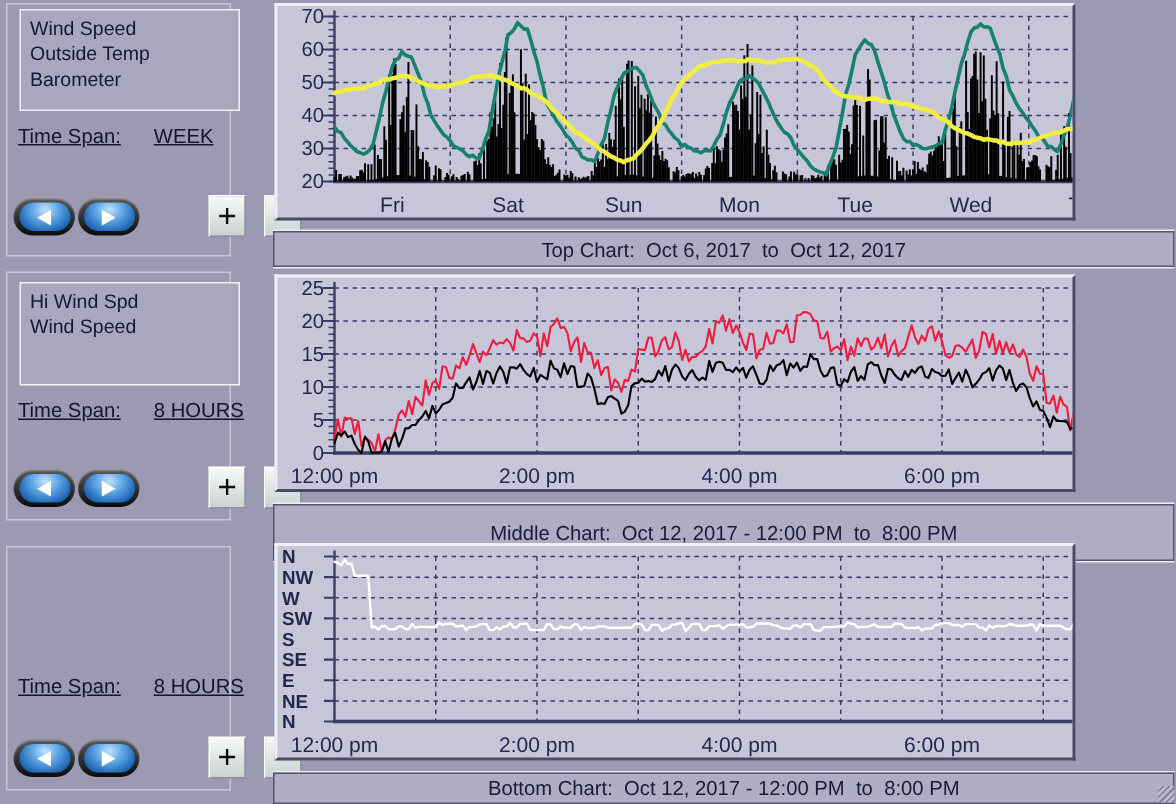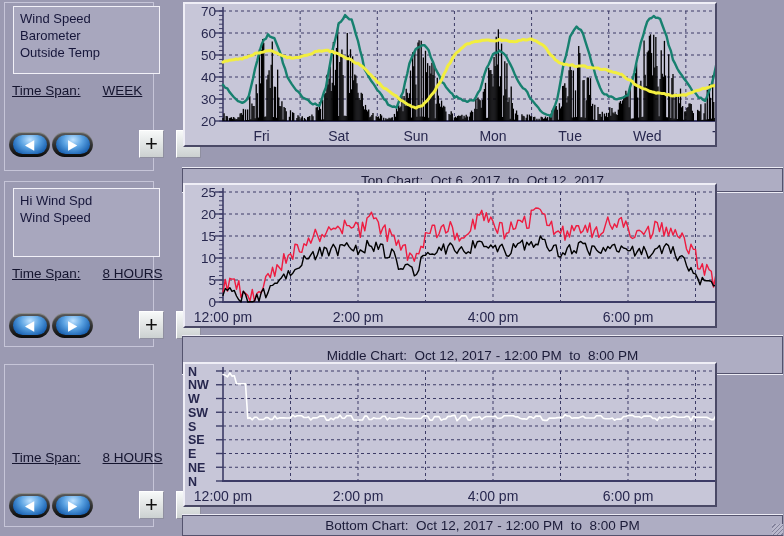--- a/index.html
+++ b/index.html
@@ -33,22 +33,22 @@
            box-shadow:0 -1px 0 #eeedf6,0 1px 0 #eeedf6;}
   .grip{position:absolute;right:1px;bottom:1px;width:11px;height:11px;
         background:repeating-linear-gradient(135deg,#b9b8cc 0 2px,#83829c 2px 3px);}
 </style>
 </head>
 <body>
 
 <div class="group" style="top:2px;height:169px;">
   <div class="listbox" style="top:3px;height:68px;">
     <div class="opt">Wind Speed</div>
+    <div class="opt">Outside Temp</div>
     <div class="opt">Barometer</div>
-    <div class="opt">Outside Temp</div>
   </div>
   <div class="tspan" style="top:80px;"><span>Time Span:</span><span style="display:inline-block;width:22px;"></span><span>WEEK</span></div>
   <div class="btnrow" style="top:127px;">
     <div class="oval-btn">
         <div class="blue">
           <span class="glyph">◀</span>
         </div>
       </div>
     <div class="oval-btn">
         <div class="blue">
@@ -611,21 +611,21 @@
       <line x1="558.7142857142865" y1="117" x2="558.7142857142865" y2="81.64806081553083" stroke="#000000" stroke-width="1.3"></line>
       <line x1="559.785714285715" y1="117" x2="559.785714285715" y2="66.01846414525207" stroke="#000000" stroke-width="1.3"></line>
       <line x1="560.8571428571437" y1="117" x2="560.8571428571437" y2="68.31515743341447" stroke="#000000" stroke-width="1.3"></line>
       <line x1="561.9285714285722" y1="117" x2="561.9285714285722" y2="68.19847186387213" stroke="#000000" stroke-width="1.3"></line>
       <line x1="563.0000000000009" y1="117" x2="563.0000000000009" y2="89.42017381727796" stroke="#000000" stroke-width="1.3"></line>
       <line x1="564.0714285714295" y1="117" x2="564.0714285714295" y2="114.6900000000001" stroke="#000000" stroke-width="1.3"></line>
       <polyline points="38.0,80.8 40.1,83.6 42.3,84.3 44.4,87.9 46.6,90.5 48.7,93.0 50.9,95.1 53.0,97.1 55.1,97.8 57.3,98.8 59.4,97.8 61.6,95.8 63.7,92.2 65.9,83.2 68.0,74.5 70.1,64.5 72.3,56.6 74.4,48.0 76.6,40.5 78.7,35.9 80.9,34.7 83.0,30.3 85.1,32.7 87.3,33.5 89.4,34.2 91.6,39.8 93.7,45.0 95.9,50.4 98.0,59.4 100.1,64.7 102.3,72.9 104.4,76.4 106.6,79.9 108.7,82.9 110.9,85.9 113.0,87.4 115.1,89.8 117.3,93.2 119.4,94.3 121.6,95.3 123.7,96.6 125.9,99.1 128.0,100.4 130.1,99.5 132.3,101.2 134.4,101.8 136.6,95.8 138.7,88.8 140.9,83.5 143.0,71.1 145.1,59.5 147.3,46.9 149.4,38.7 151.6,29.9 153.7,19.2 155.9,17.7 158.0,15.1 160.1,11.1 162.3,13.3 164.4,15.4 166.6,15.4 168.7,22.1 170.9,30.4 173.0,37.0 175.1,46.2 177.3,54.4 179.4,65.1 181.6,68.5 183.7,72.6 185.9,76.5 188.0,79.2 190.1,82.4 192.3,86.0 194.4,88.0 196.6,90.9 198.7,94.9 200.9,96.4 203.0,100.6 205.1,101.6 207.3,102.7 209.4,102.5 211.6,103.7 213.7,98.0 215.9,92.4 218.0,88.3 220.1,78.1 222.3,69.5 224.4,59.5 226.6,54.1 228.7,49.4 230.9,44.9 233.0,43.6 235.1,42.7 237.3,41.2 239.4,41.1 241.6,43.6 243.7,46.3 245.9,53.6 248.0,58.0 250.1,64.0 252.3,68.1 254.4,71.8 256.6,77.9 258.7,79.2 260.9,82.9 263.0,85.5 265.1,88.1 267.3,89.8 269.4,93.7 271.6,92.3 273.7,94.2 275.9,94.8 278.0,96.6 280.1,96.7 282.3,97.9 284.4,96.4 286.6,96.3 288.7,96.6 290.9,93.1 293.0,88.7 295.1,85.9 297.3,78.3 299.4,70.4 301.6,64.2 303.7,60.5 305.9,55.2 308.0,50.3 310.1,48.7 312.3,48.8 314.4,46.5 316.6,48.1 318.7,49.5 320.9,51.8 323.0,56.0 325.1,59.9 327.3,64.3 329.4,69.4 331.6,74.2 333.7,78.2 335.9,81.5 338.0,84.2 340.1,85.3 342.3,88.0 344.4,93.1 346.6,95.8 348.7,98.2 350.9,100.9 353.0,103.2 355.1,106.3 357.3,108.5 359.4,109.7 361.6,110.6 363.7,111.1 365.9,112.5 368.0,106.0 370.1,101.1 372.3,94.8 374.4,83.8 376.6,71.5 378.7,59.1 380.9,52.0 383.0,42.8 385.1,32.6 387.3,28.9 389.4,25.4 391.6,22.6 393.7,24.9 395.9,25.8 398.0,29.6 400.1,36.7 402.3,43.7 404.4,50.2 406.6,58.6 408.7,64.5 410.9,72.9 413.0,78.3 415.1,83.7 417.3,88.3 419.4,90.4 421.6,90.4 423.7,92.6 425.9,92.4 428.0,93.4 430.1,95.0 432.3,95.2 434.4,94.5 436.6,94.0 438.7,93.4 440.9,91.7 443.0,91.4 445.1,82.8 447.3,76.2 449.4,68.3 451.6,57.5 453.7,48.3 455.9,38.3 458.0,32.2 460.1,24.2 462.3,17.4 464.4,14.7 466.6,14.0 468.7,12.0 470.9,13.9 473.0,13.8 475.1,14.8 477.3,21.0 479.4,26.7 481.6,32.3 483.7,41.4 485.9,46.9 488.0,55.9 490.1,59.7 492.3,64.5 494.4,68.1 496.6,70.9 498.7,74.2 500.9,76.9 503.0,80.0 505.1,83.0 507.3,86.8 509.4,87.6 511.6,90.6 513.7,93.7 515.9,93.7 518.0,95.8 520.1,97.1 522.3,91.9 524.4,86.0 526.6,80.7 528.7,72.4 530.9,62.2 533.0,51.5 535.1,44.3 537.3,38.1 539.4,30.2 541.6,28.1 543.7,26.7 545.9,23.6 548.0,26.6 550.1,27.5 552.3,28.0 554.4,32.2 556.6,35.6 558.7,40.4 560.9,41.2 563.0,43.3 565.1,46.6" fill="none" stroke="#17806f" stroke-width="2.4" stroke-linejoin="round" stroke-linecap="round"></polyline>
       <polyline points="38.0,58.1 40.1,57.1 42.3,57.1 44.4,56.2 46.6,56.0 48.7,55.8 50.9,55.0 53.0,55.4 55.1,54.7 57.3,54.9 59.4,53.5 61.6,53.4 63.7,52.0 65.9,51.7 68.0,51.1 70.1,49.3 72.3,48.9 74.4,49.0 76.6,48.2 78.7,47.9 80.9,46.9 83.0,46.7 85.1,46.6 87.3,47.0 89.4,48.3 91.6,48.9 93.7,50.1 95.9,51.0 98.0,52.0 100.1,52.4 102.3,53.7 104.4,53.1 106.6,54.2 108.7,54.0 110.9,53.4 113.0,53.6 115.1,53.0 117.3,52.1 119.4,51.5 121.6,51.3 123.7,50.6 125.9,50.1 128.0,49.1 130.1,47.4 132.3,47.2 134.4,46.7 136.6,47.2 138.7,46.7 140.9,46.2 143.0,46.3 145.1,47.7 147.3,47.2 149.4,49.0 151.6,49.1 153.7,49.9 155.9,51.4 158.0,52.2 160.1,53.7 162.3,54.8 164.4,54.7 166.6,56.1 168.7,58.0 170.9,59.3 173.0,59.2 175.1,61.1 177.3,62.3 179.4,64.3 181.6,66.5 183.7,69.2 185.9,70.9 188.0,73.3 190.1,74.9 192.3,78.1 194.4,79.3 196.6,82.0 198.7,84.3 200.9,84.8 203.0,86.4 205.1,87.9 207.3,89.8 209.4,91.1 211.6,92.2 213.7,94.5 215.9,96.3 218.0,97.1 220.1,98.8 222.3,100.3 224.4,101.1 226.6,102.6 228.7,103.0 230.9,104.1 233.0,102.8 235.1,102.3 237.3,101.7 239.4,99.1 241.6,97.2 243.7,94.7 245.9,91.6 248.0,89.3 250.1,86.5 252.3,81.9 254.4,79.4 256.6,75.7 258.7,70.6 260.9,66.6 263.0,61.4 265.1,59.0 267.3,54.6 269.4,51.2 271.6,48.6 273.7,47.1 275.9,44.8 278.0,43.3 280.1,41.1 282.3,39.7 284.4,39.8 286.6,38.5 288.7,37.9 290.9,37.3 293.0,37.4 295.1,37.0 297.3,36.3 299.4,36.3 301.6,36.1 303.7,36.0 305.9,36.7 308.0,36.7 310.1,36.9 312.3,36.6 314.4,35.3 316.6,36.5 318.7,36.3 320.9,36.2 323.0,36.9 325.1,37.5 327.3,37.6 329.4,37.7 331.6,37.6 333.7,36.4 335.9,36.3 338.0,35.4 340.1,36.0 342.3,35.9 344.4,35.1 346.6,35.1 348.7,36.3 350.9,36.9 353.0,38.2 355.1,39.7 357.3,40.6 359.4,42.2 361.6,44.8 363.7,48.4 365.9,51.3 368.0,52.6 370.1,55.7 372.3,57.1 374.4,58.8 376.6,59.4 378.7,60.4 380.9,60.2 383.0,60.9 385.1,61.2 387.3,60.8 389.4,62.3 391.6,62.6 393.7,61.9 395.9,61.9 398.0,61.7 400.1,61.9 402.3,63.4 404.4,63.5 406.6,63.7 408.7,64.1 410.9,64.0 413.0,64.0 415.1,65.3 417.3,65.5 419.4,65.1 421.6,65.7 423.7,67.0 425.9,67.3 428.0,68.1 430.1,68.5 432.3,69.1 434.4,69.9 436.6,70.3 438.7,72.2 440.9,74.2 443.0,75.6 445.1,76.1 447.3,77.5 449.4,80.1 451.6,81.4 453.7,82.4 455.9,83.5 458.0,84.6 460.1,85.0 462.3,86.0 464.4,87.2 466.6,87.8 468.7,88.2 470.9,89.2 473.0,88.7 475.1,89.1 477.3,89.6 479.4,89.6 481.6,91.0 483.7,90.4 485.9,91.8 488.0,91.9 490.1,91.2 492.3,91.4 494.4,91.3 496.6,91.0 498.7,90.7 500.9,91.2 503.0,89.8 505.1,89.1 507.3,88.5 509.4,87.2 511.6,86.6 513.7,86.3 515.9,85.4 518.0,84.2 520.1,84.6 522.3,83.7 524.4,83.1 526.6,82.1 528.7,81.8 530.9,81.5 533.0,81.0 535.1,80.4 537.3,79.7 539.4,79.2 541.6,79.3 543.7,78.6 545.9,77.9 548.0,78.4 550.1,78.4 552.3,77.0 554.4,76.9 556.6,77.0 558.7,76.8 560.9,76.5 563.0,75.4 565.1,75.2" fill="none" stroke="#f2ee3f" stroke-width="3" stroke-linejoin="round" stroke-linecap="round"></polyline>
     </svg>
 </div>
-<div class="caption" style="top:168px;">Top Chart:  Oct 6, 2017  to  Oct 12, 2017</div>
+<div class="caption" style="top:154px;">Top Chart:  Oct 6, 2017  to  Oct 12, 2017</div>
 
 <div class="panel" style="top:183px;">
   <svg width="592" height="141">
       <line x1="38" y1="95" x2="578" y2="95" stroke="#3c3b66" stroke-width="1" stroke-dasharray="3 3"></line>
       <line x1="38" y1="73" x2="578" y2="73" stroke="#3c3b66" stroke-width="1" stroke-dasharray="3 3"></line>
       <line x1="38" y1="51" x2="578" y2="51" stroke="#3c3b66" stroke-width="1" stroke-dasharray="3 3"></line>
       <line x1="38" y1="29" x2="578" y2="29" stroke="#3c3b66" stroke-width="1" stroke-dasharray="3 3"></line>
       <line x1="38" y1="7" x2="578" y2="7" stroke="#3c3b66" stroke-width="1" stroke-dasharray="3 3"></line>
       <line x1="105.5" y1="7" x2="105.5" y2="117" stroke="#3c3b66" stroke-width="1" stroke-dasharray="3 3"></line>
       <line x1="173" y1="7" x2="173" y2="117" stroke="#3c3b66" stroke-width="1" stroke-dasharray="3 3"></line>

